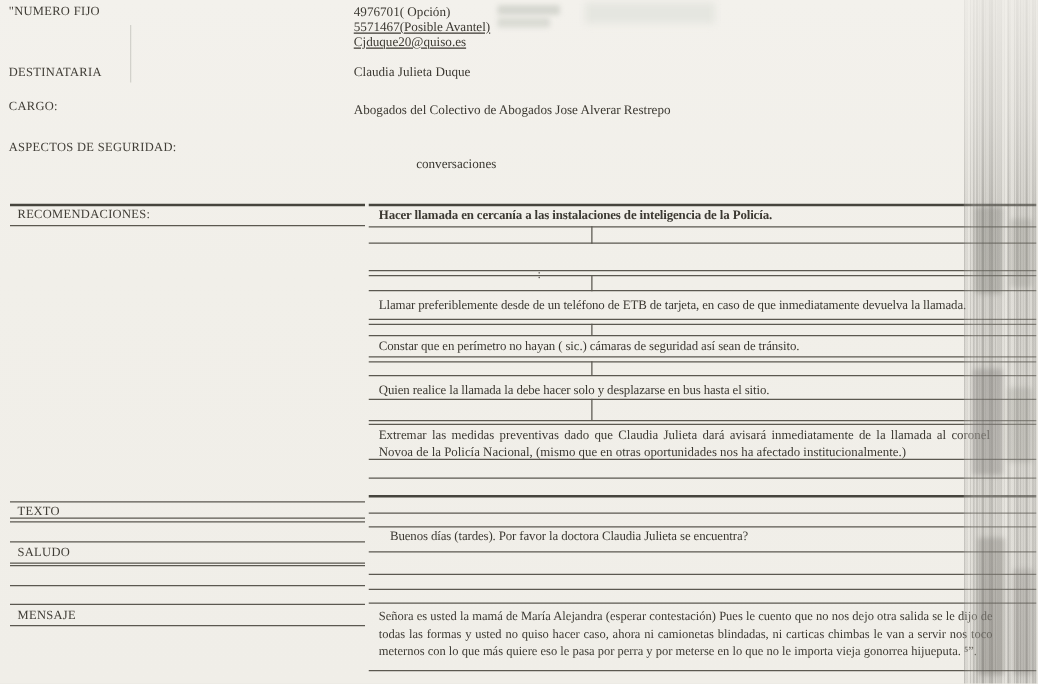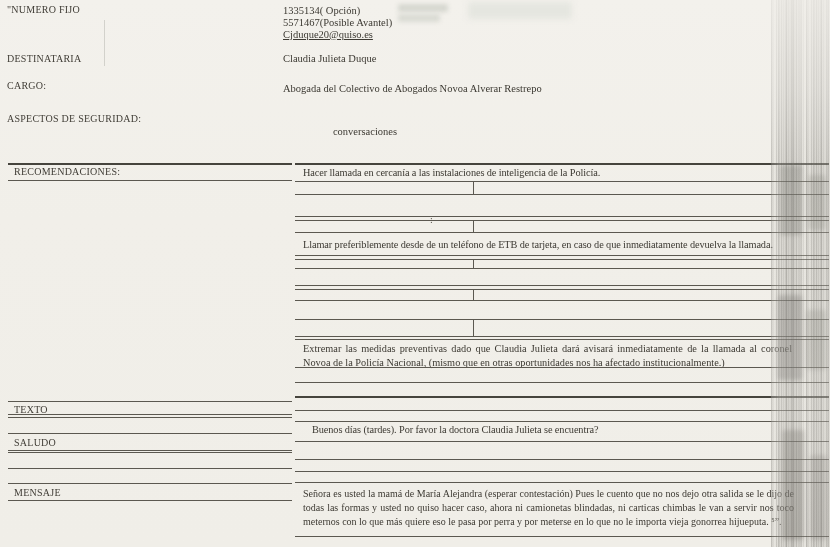--- a/index.html
+++ b/index.html
@@ -34,63 +34,65 @@
   .smudge{position:absolute;filter:blur(2px);border-radius:2px;}
   .fold{position:absolute;width:1px;background:rgba(130,128,122,.28);}
   .stray{position:absolute;font-size:10px;color:#55524b;}
 </style>
 </head>
 <body>
 
 <div class="page">
 
   <div class="lbl" style="left:7px;top:4px;">"NUMERO FIJO</div>
-  <div class="val" style="left:283px;top:5px;">1335134( Opción)</div>
-  <div class="val" style="left:283px;top:17px;">5571467(Posible Avantel)</div>
+  <div class="val" style="left:283px;top:5px;">4976701( Opción)</div>
+  <div class="val" style="left:283px;top:17px;text-decoration:underline;">5571467(Posible Avantel)</div>
   <div class="val email" style="left:283px;top:29px;">Cjduque20@quiso.es</div>
 
   <div class="lbl" style="left:7px;top:53px;">DESTINATARIA</div>
   <div class="val" style="left:283px;top:53px;">Claudia Julieta Duque</div>
 
   <div class="lbl" style="left:7px;top:80px;">CARGO:</div>
-  <div class="val" style="left:283px;top:83px;">Abogada del Colectivo de Abogados Novoa Alverar Restrepo</div>
+  <div class="val" style="left:283px;top:83px;">Abogados del Colectivo de Abogados Jose Alverar Restrepo</div>
 
   <div class="lbl" style="left:7px;top:113px;text-align:center;">ASPECTOS  DE SEGURIDAD:</div>
   <div class="val centered" style="left:185px;top:112px;width:360px;">
     <br>
     <span>conversaciones</span>
   </div>
 
   <div class="hl2" style="left:8px;top:163px;width:284px;"></div>
   <div class="lbl" style="left:14px;top:166px;">RECOMENDACIONES:</div>
   <div class="hl" style="left:8px;top:180px;width:284px;"></div>
 
   <div class="hl2" style="left:295px;top:163px;width:534px;"></div>
-  <div class="row-text" style="left:303px;top:167px;">Hacer llamada en cercanía a las instalaciones de inteligencia de la Policía.</div>
+  <div class="row-text" style="left:303px;top:167px;font-weight:bold;">Hacer llamada en cercanía a las instalaciones de inteligencia de la Policía.</div>
   <div class="hl" style="left:295px;top:181px;width:534px;"></div>
   <div class="vl" style="left:473px;top:181px;height:13.5px;"></div>
   <div class="hl" style="left:295px;top:194px;width:534px;"></div>
 
   <div class="hl" style="left:295px;top:215.5px;width:534px;"></div>
   <div class="hl" style="left:295px;top:220px;width:534px;"></div>
   <div class="vl" style="left:473px;top:220px;height:12.5px;"></div>
   <div class="hl" style="left:295px;top:232px;width:534px;"></div>
   <div class="stray" style="left:430px;top:214px;">:</div>
 
   <div class="row-text" style="left:303px;top:239px;">Llamar preferiblemente desde de un teléfono de ETB  de tarjeta, en caso de que inmediatamente devuelva la llamada.</div>
   <div class="hl" style="left:295px;top:254.5px;width:534px;"></div>
   <div class="hl" style="left:295px;top:258.5px;width:534px;"></div>
   <div class="vl" style="left:473px;top:258.5px;height:9.5px;"></div>
   <div class="hl" style="left:295px;top:267.5px;width:534px;"></div>
 
+  <div class="row-text" style="left:303px;top:272px;">Constar que en perímetro no hayan ( sic.) cámaras de  seguridad   así sean de tránsito.</div>
   <div class="hl" style="left:295px;top:284.5px;width:534px;"></div>
   <div class="hl" style="left:295px;top:288.5px;width:534px;"></div>
   <div class="vl" style="left:473px;top:288.5px;height:11.5px;"></div>
   <div class="hl" style="left:295px;top:299.5px;width:534px;"></div>
 
+  <div class="row-text" style="left:303px;top:307px;">Quien realice la llamada la debe hacer solo y desplazarse en bus hasta el sitio.</div>
   <div class="hl" style="left:295px;top:318.5px;width:534px;"></div>
   <div class="vl" style="left:473px;top:318.5px;height:17.5px;"></div>
   <div class="hl" style="left:295px;top:335.5px;width:534px;"></div>
 
   <div class="hl" style="left:295px;top:339px;width:534px;"></div>
   <div class="jtext" style="left:303px;top:342px;width:489px;line-height:14.2px;font-size:10.3px;">Extremar las medidas preventivas dado que Claudia  Julieta dará avisará inmediatamente de la llamada  al coronel Novoa  de  la Policía Nacional, (mismo que en otras oportunidades nos ha afectado institucionalmente.)</div>
   <div class="hl" style="left:295px;top:367px;width:534px;"></div>
   <div class="hl" style="left:295px;top:381.5px;width:534px;"></div>
   <div class="hl2" style="left:295px;top:395.5px;width:534px;height:2.6px;"></div>
 

